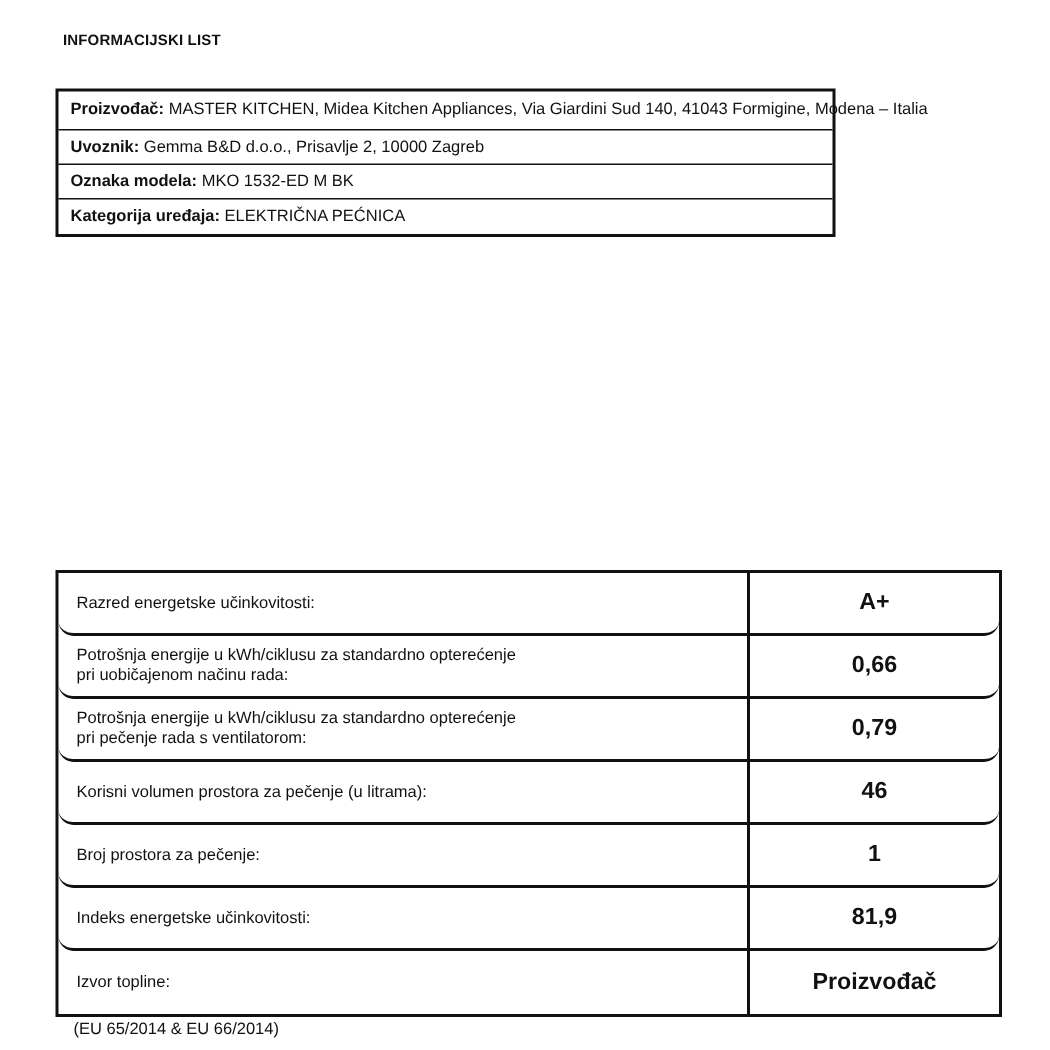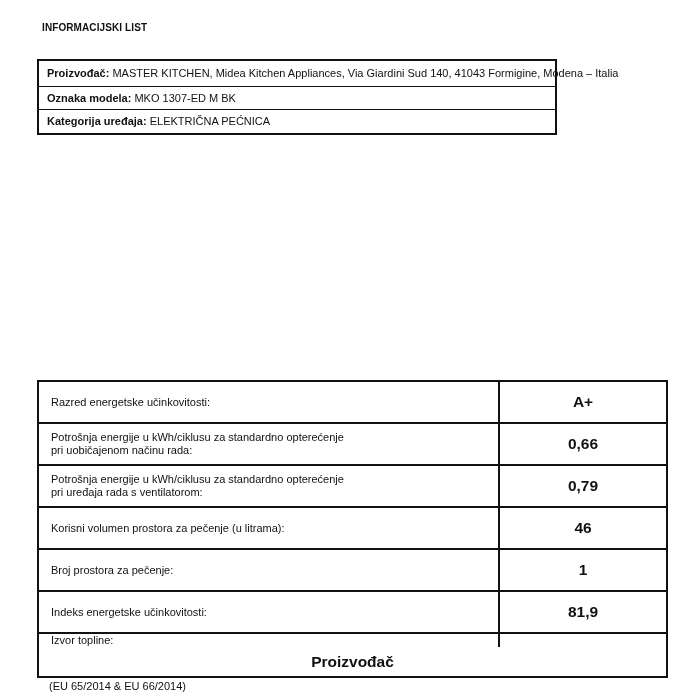--- a/index.html
+++ b/index.html
@@ -5,56 +5,57 @@
   html, body { margin:0; padding:0; background:#ffffff; }
   body { width:700px; height:700px; position:relative; overflow:hidden;
          font-family:"Liberation Sans", sans-serif; color:#111; }
   .title { position:absolute; left:42px; top:22px; font-size:10px; font-weight:bold; letter-spacing:0.1px; }
   .info-table { position:absolute; left:37px; top:59px; width:520px; border:2.5px solid #111; box-sizing:border-box; }
   .info-row { height:23px; line-height:22px; font-size:11px; padding-left:8px; border-bottom:1.5px solid #111; box-sizing:border-box; white-space:nowrap; }
   .info-row:first-child { height:26px; line-height:25px; }
   .info-row:last-child { border-bottom:none; }
   .info-row b { font-weight:bold; }
   .spec-table { position:absolute; left:37px; top:380px; width:631px; border:2.5px solid #111; box-sizing:border-box; }
-  .spec-row { display:flex; border-bottom:2.5px solid #111; box-sizing:border-box; height:42px; }
-  .spec-row:last-child { border-bottom:none;flex-direction:column; }
+  .spec-row { display:flex; border-bottom:2.5px solid #111; box-sizing:border-box; height:42px;border-radius:10px; }
+  .spec-row:last-child { border-bottom:none; }
   .spec-label { width:461px; border-right:2.5px solid #111; box-sizing:border-box; font-size:11px; line-height:13px;
                 padding-left:12px; display:flex; flex-direction:column; justify-content:center; }
   .spec-value { flex:1; display:flex; align-items:center; justify-content:center; font-weight:bold; font-size:15.5px; }
   .footnote { position:absolute; left:49px; top:680px; font-size:11px; }
 </style>
 </head>
 <body>
 
 <div class="title">INFORMACIJSKI LIST</div>
 
 <div class="info-table">
   <div class="info-row"><b>Proizvođač:</b> <span>MASTER KITCHEN, Midea Kitchen Appliances, Via Giardini Sud 140, 41043 Formigine, Modena – Italia</span></div>
-  <div class="info-row"><b>Oznaka modela:</b> <span>MKO 1307-ED M BK</span></div>
+  <div class="info-row"><b>Uvoznik:</b> <span>Gemma B&amp;D d.o.o., Prisavlje 2, 10000 Zagreb</span></div>
+  <div class="info-row"><b>Oznaka modela:</b> <span>MKO 1532-ED M BK</span></div>
   <div class="info-row"><b>Kategorija uređaja:</b> <span>ELEKTRIČNA PEĆNICA</span></div>
 </div>
 
 <div class="spec-table">
   <div class="spec-row">
     <div class="spec-label">
         <span>Razred energetske učinkovitosti:</span>
       </div>
     <div class="spec-value">A+</div>
   </div>
   <div class="spec-row">
     <div class="spec-label">
         <span>Potrošnja energije u kWh/ciklusu za standardno opterećenje</span>
         <span>pri uobičajenom načinu rada:</span>
       </div>
     <div class="spec-value">0,66</div>
   </div>
   <div class="spec-row">
     <div class="spec-label">
         <span>Potrošnja energije u kWh/ciklusu za standardno opterećenje</span>
-        <span>pri uređaja rada s ventilatorom:</span>
+        <span>pri pečenje rada s ventilatorom:</span>
       </div>
     <div class="spec-value">0,79</div>
   </div>
   <div class="spec-row">
     <div class="spec-label">
         <span>Korisni volumen prostora za pečenje (u litrama):</span>
       </div>
     <div class="spec-value">46</div>
   </div>
   <div class="spec-row">

